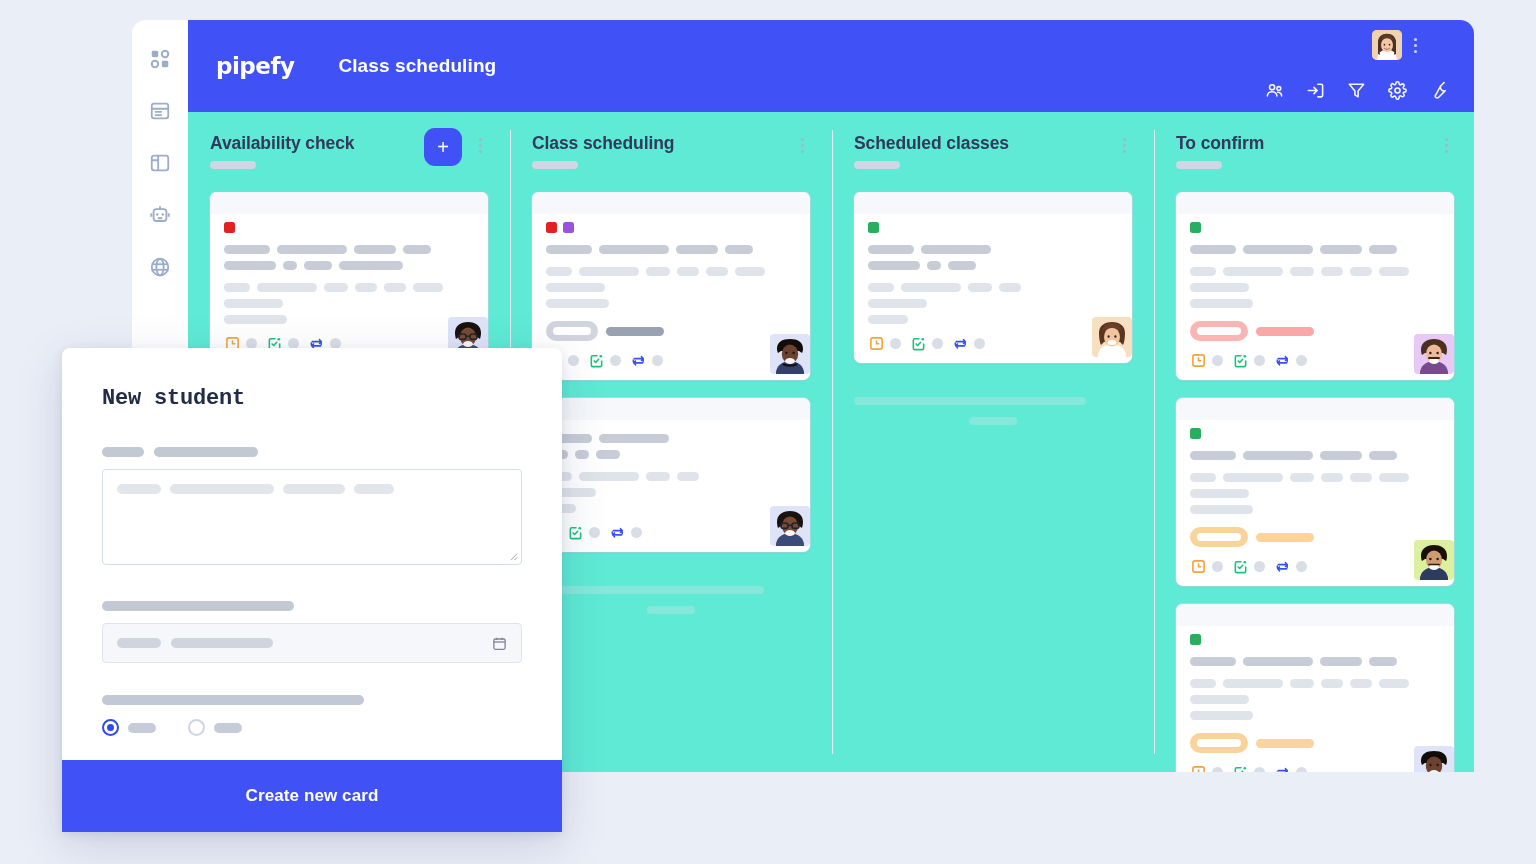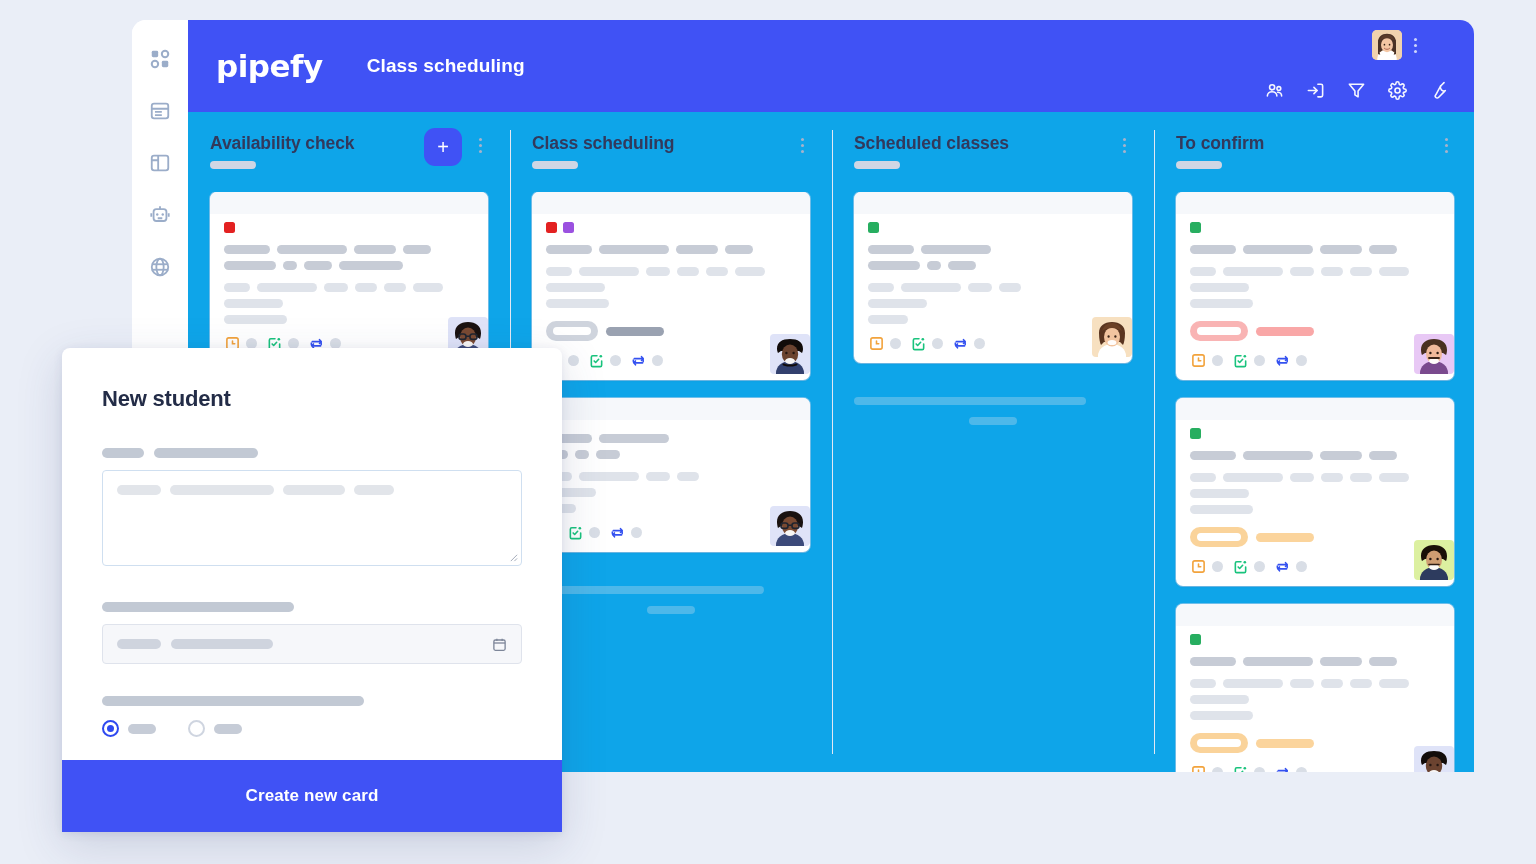--- a/index.html
+++ b/index.html
@@ -42,21 +42,21 @@
 
   .topbar {
     height: 92px; flex: 0 0 92px;
     background: #4052f5;
     position: relative;
     display: flex; align-items: center;
     padding-left: 28px;
   }
   .logo {
     color: #fff;
-    font-size: 31px;
+    font-size: 23px;
     font-weight: 700;
     letter-spacing: -0.5px;
     line-height: 1;
     font-family: "DejaVu Sans", sans-serif;
   }
   .board-title {
     color: #fff;
     font-size: 19px;
     font-weight: 700;
     margin-left: 44px;
@@ -83,21 +83,21 @@
   .topbar-tools {
     position: absolute; right: 26px; bottom: 12px;
     display: flex; align-items: center; gap: 22px;
   }
   .tool-icon { color: #ffffff; opacity: .95; cursor: pointer; display:flex; }
   .tool-icon svg { width: 19px; height: 19px; display: block; }
 
   
   .board {
     flex: 1;
-    background: #0ea5e9;
+    background: #5eead4;
     display: flex;
     padding: 0 0 0 0;
     min-height: 0;
     overflow: hidden;
   }
   .column {
     width: 322px; flex: 0 0 322px;
     padding: 22px 0 0 0;
     display: flex; flex-direction: column;
     min-height: 0;
@@ -195,21 +195,21 @@
   .modal {
     position: absolute;
     left: 62px; top: 348px;
     width: 500px; height: 484px;
     background: #ffffff;
     border-radius: 8px 8px 0 0;
     box-shadow: 0 14px 46px rgba(45,60,110,.17), 0 2px 10px rgba(45,60,110,.10);
     overflow: hidden;
     display: flex; flex-direction: column;
   }
-  .modal-body { flex: 1; padding: 38px 40px 12px 40px; }
+  .modal-body { flex: 1; padding: 38px 40px 12px 40px; font-family: Liberation Mono, monospace; }
   .modal-title {
     font-size: 22px; font-weight: 700; color: #232c47;
     letter-spacing: -0.2px;
   }
   .field { margin-top: 36px; }
   .field-label { display: flex; gap: 10px; align-items: center; }
   .fl-bar { height: 10px; border-radius: 5px; background: #c2c9d4; }
 
   .textarea-box {
     margin-top: 12px;

